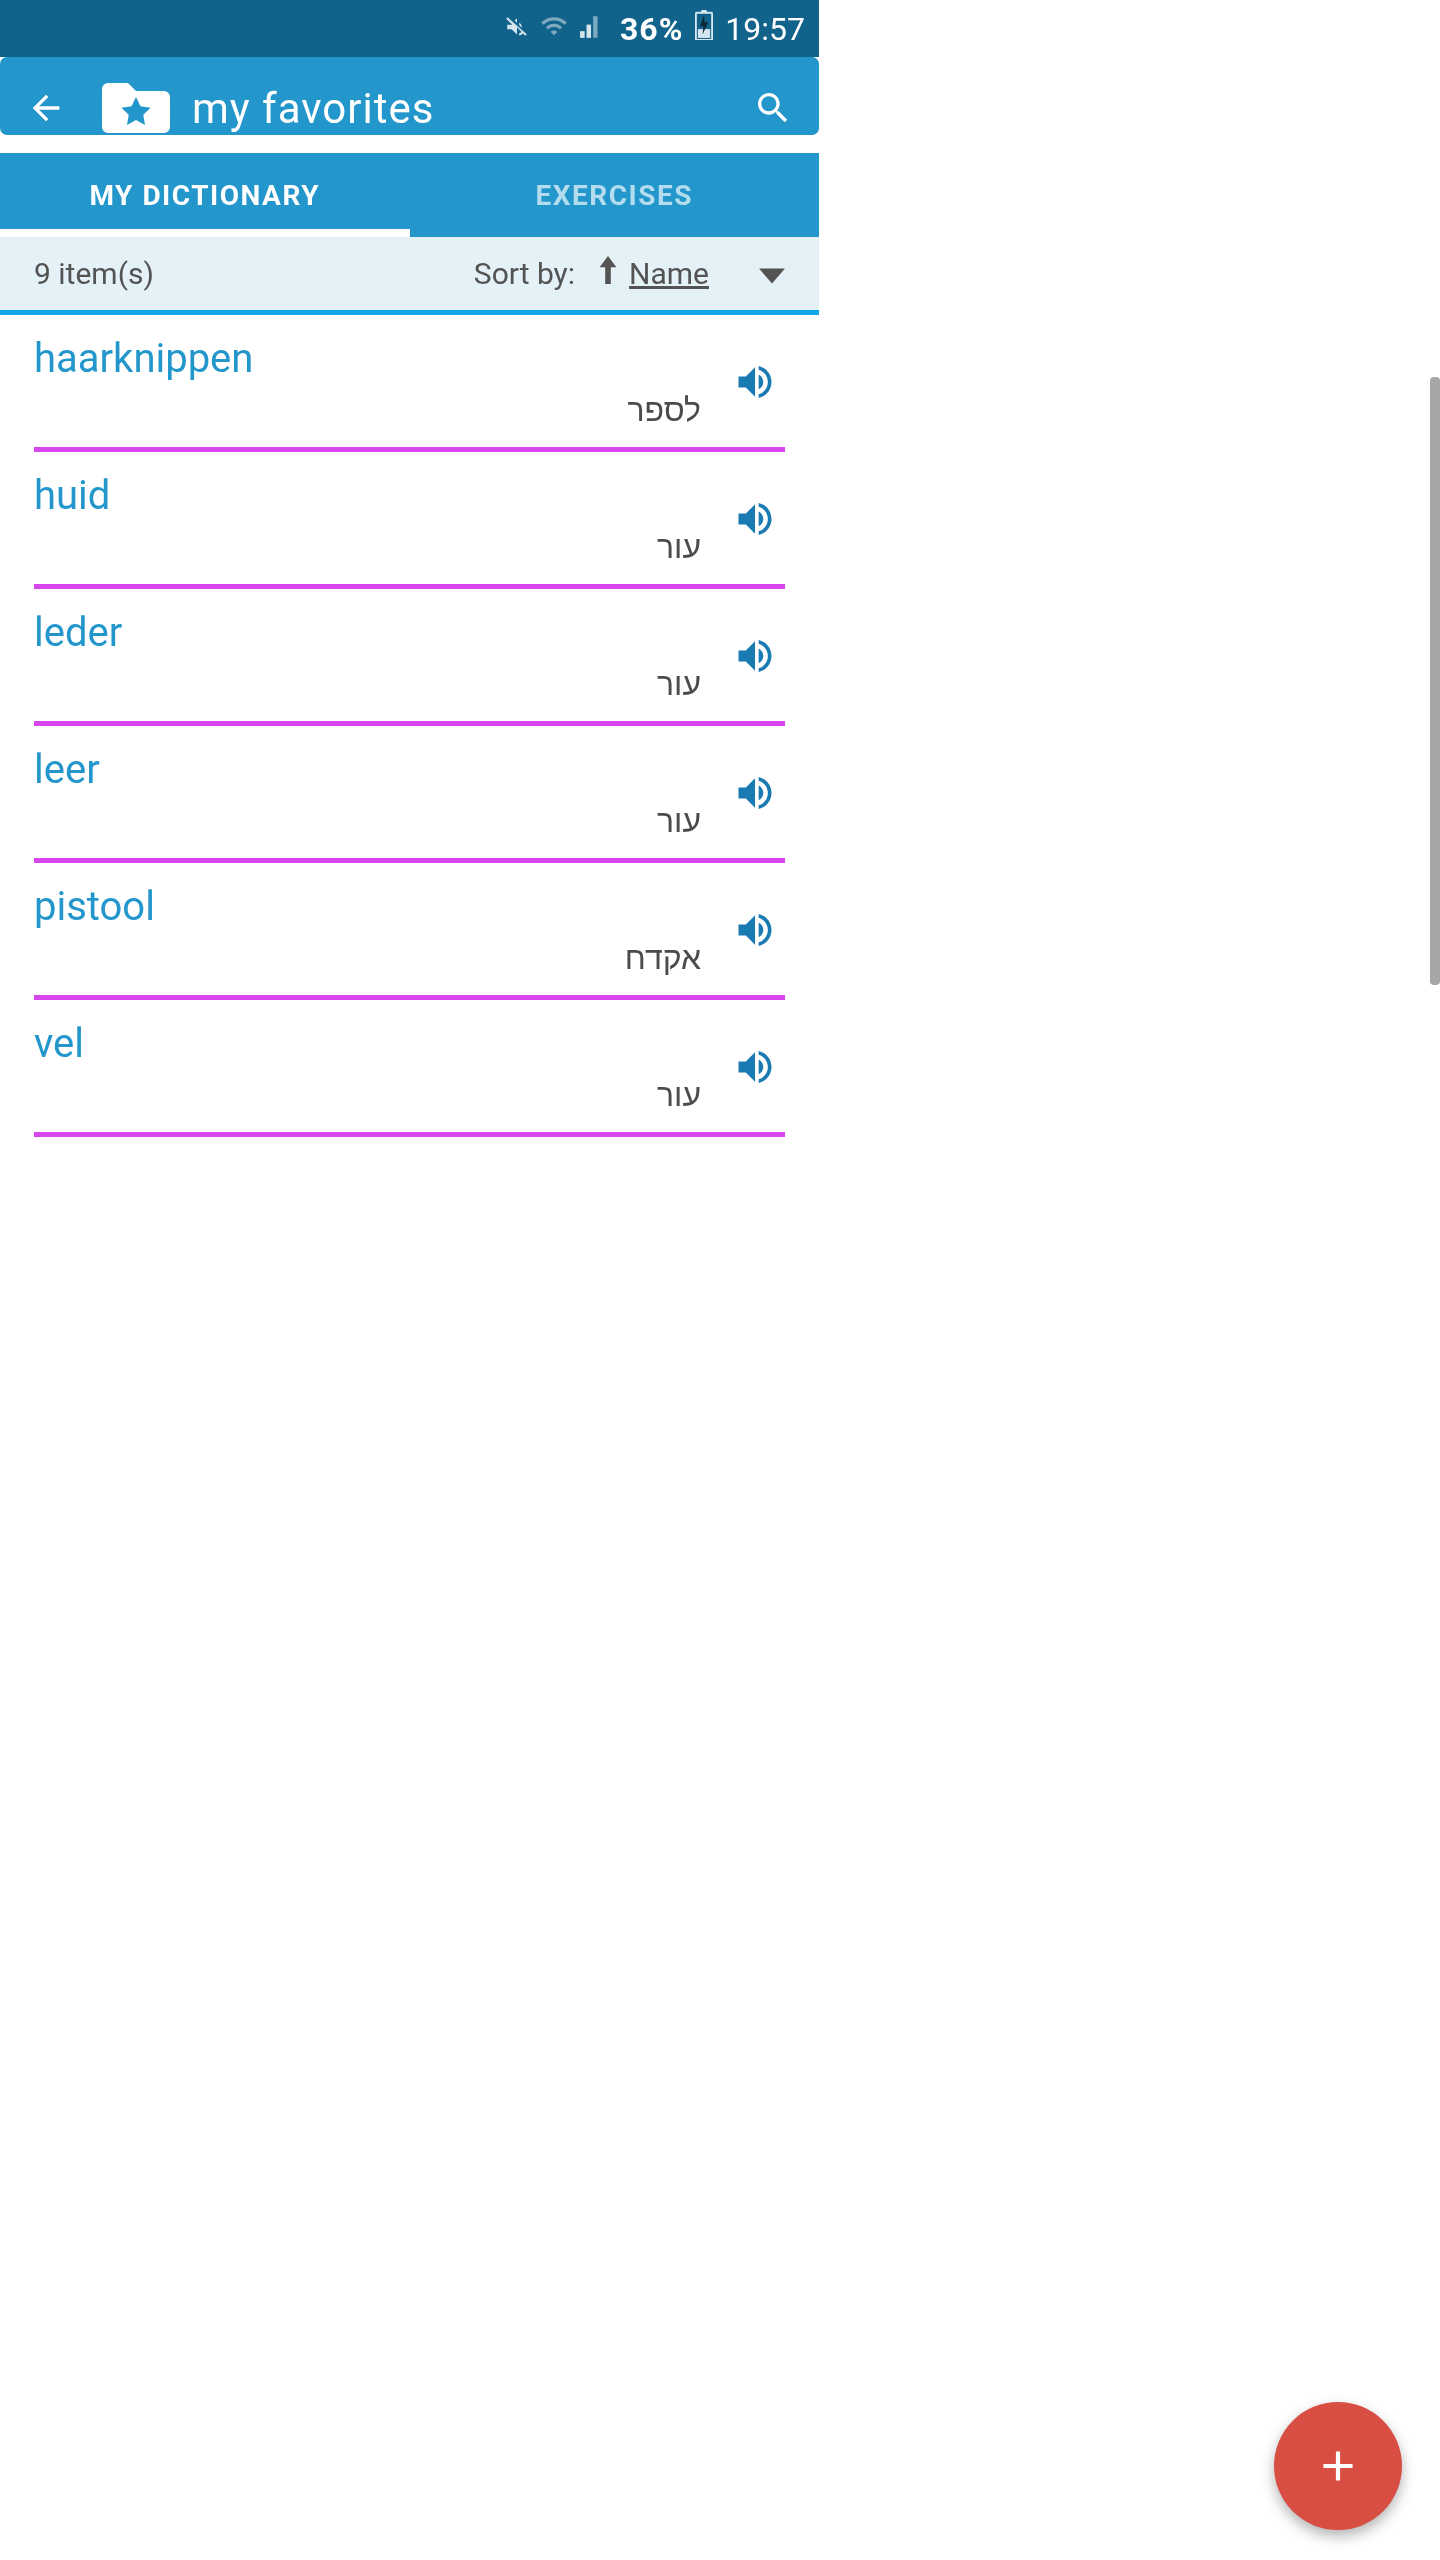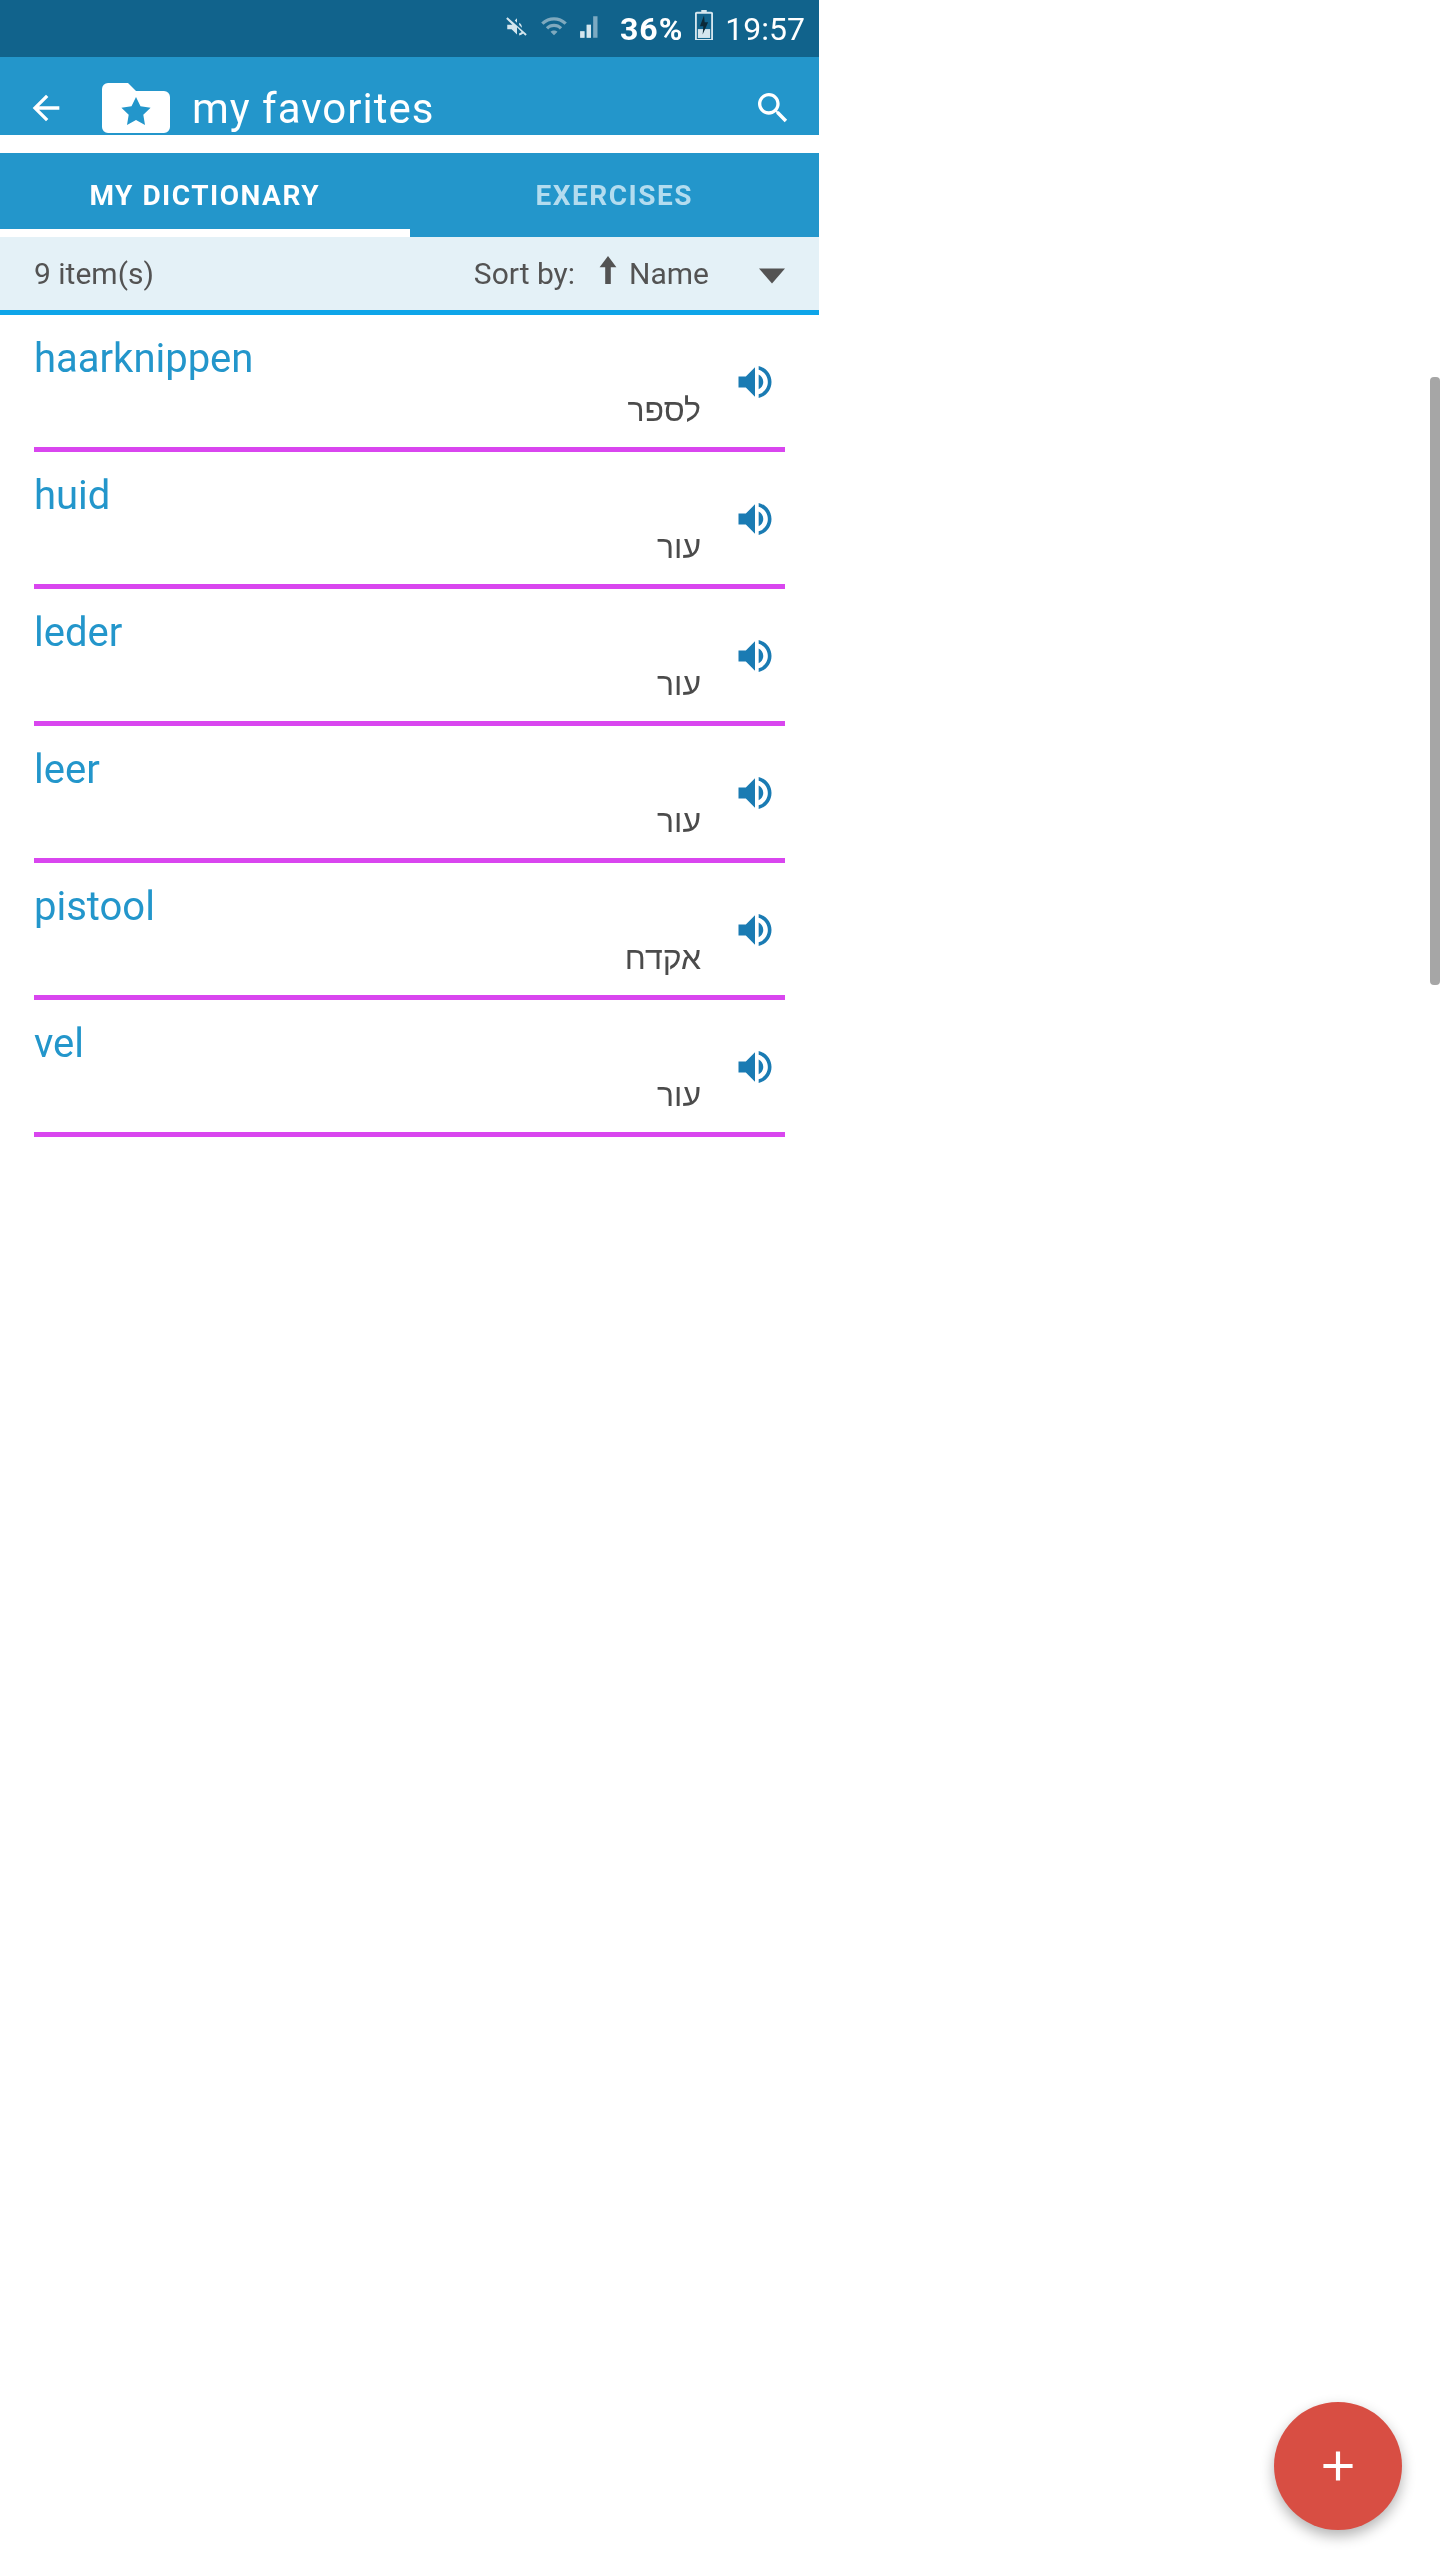--- a/index.html
+++ b/index.html
@@ -16,20 +16,21 @@
   }
   .status-bar .status-icons { display: flex; align-items: center; gap: 10px; }
   .status-bar .battery-pct { margin: 0 2px 0 6px; letter-spacing: 1px; font-weight: bold; }
   .status-bar .clock { margin-left: 2px; }
   .app-bar {
     background: #2396cb;
     color: #fff;
     padding: 24px 22px 0 22px;
     display: flex;
     align-items: center;
+    border-radius: 7px;
   }
   .app-bar .back-btn {
     width: 48px; height: 48px;
     display: flex; align-items: center; justify-content: center;
     margin-right: 32px;
     cursor: pointer;
   }
   .app-bar .folder-star {
     width: 68px; height: 54px;
     margin-right: 22px;
@@ -83,20 +84,21 @@
     font-size: 30px;
     border-bottom: 5px solid #0ea5e9;
   }
   .sort-bar .count { flex: 1; }
   .sort-bar .sort-label { margin-right: 24px; }
   .sort-bar .sort-control {
     display: flex;
     align-items: center;
     gap: 12px;
     cursor: pointer;
+    text-decoration: underline;
   }
   .sort-bar .sort-arrow-up { font-size: 30px; }
   .sort-bar .sort-value { font-size: 30px; }
   .sort-bar .dropdown-caret { margin-left: 38px; }
   .list {
     background: #fff;
     overflow-y: auto;
   }
   .list-item {
     display: flex;

